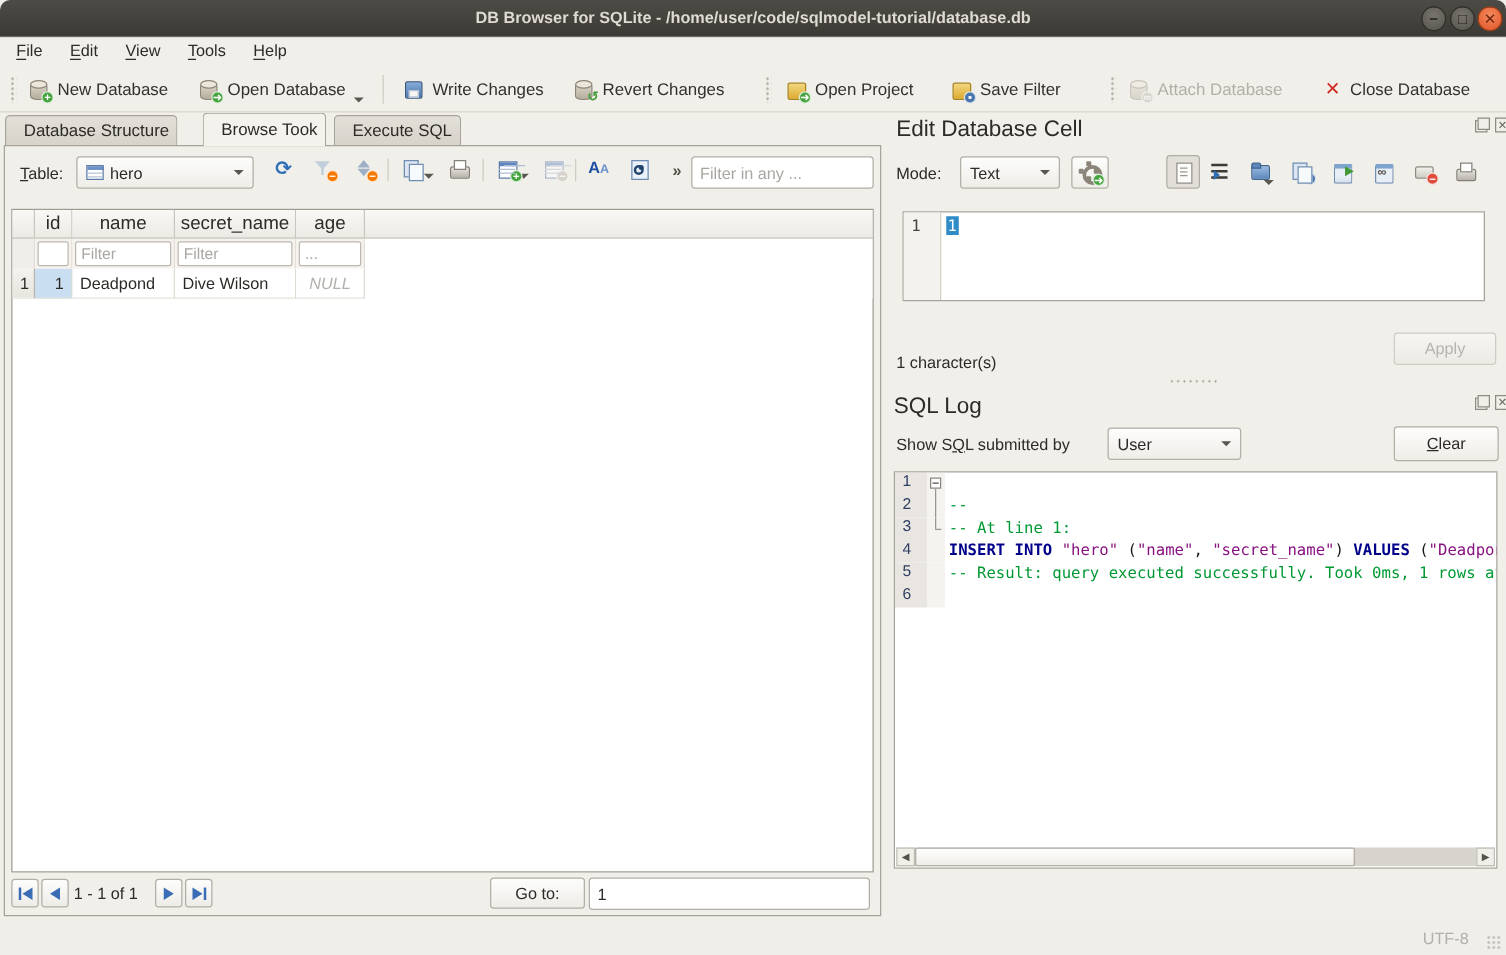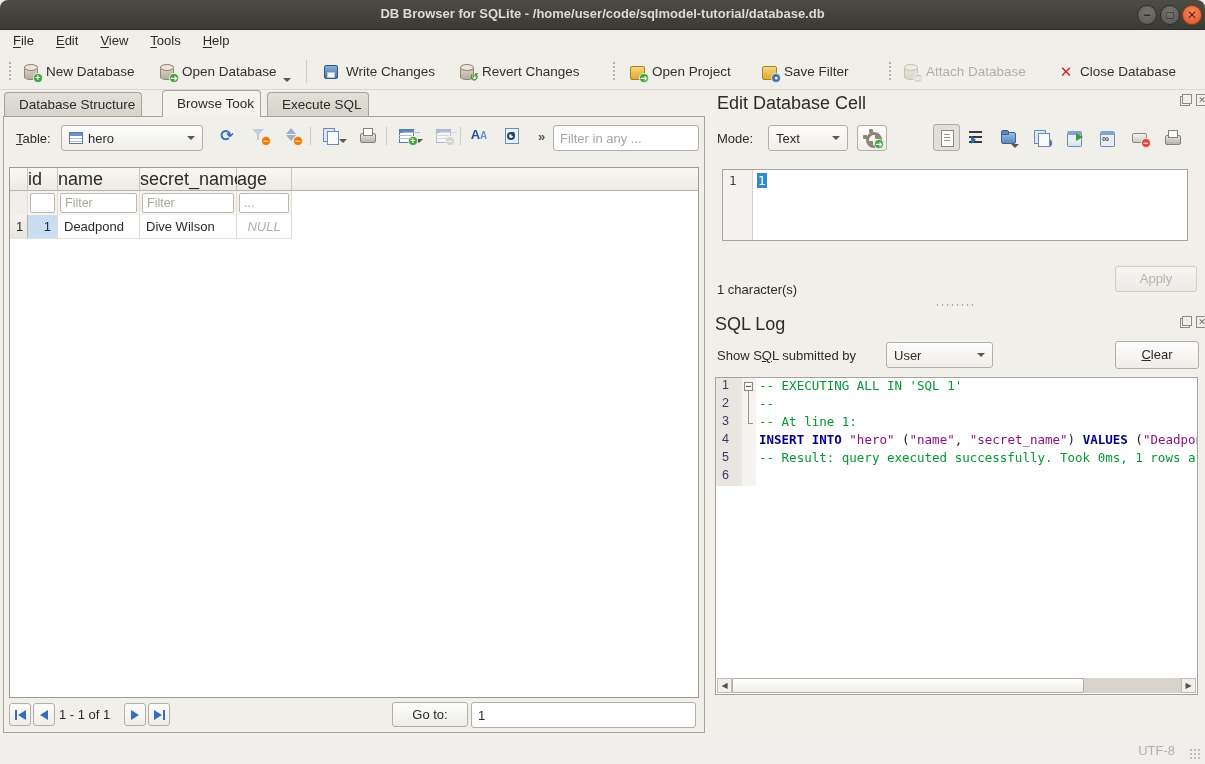--- a/index.html
+++ b/index.html
@@ -102,21 +102,21 @@
   .smalltable { width:14px; height:12px; background:linear-gradient(#6d94c6,#6d94c6) 0 0/14px 3px no-repeat,#fff; border:1px solid #5c7aa6; position:relative; flex:none; }
   .smalltable::after { content:""; position:absolute; left:0; top:5px; width:100%; height:1px; background:#b4c3d8; box-shadow:0 3px 0 #b4c3d8; }
   .ibtn { position:absolute; top:5px; width:26px; height:26px; display:flex; align-items:center; justify-content:center; border-radius:3px; }
   .textinput { border:1px solid #b3afa7; border-radius:3px; background:#fff; height:26px; padding:12px 6px; font:13px "Liberation Sans",sans-serif; color:#2d2b28; width:100%; }
   .textinput::placeholder { color:#a9a6a0; }
 
   
   .grid { position:absolute; left:5px; top:50px; width:690px; height:531px; background:#fff; border:1px solid #a09b92; }
   .grow { display:flex; }
   .hcell { background:linear-gradient(#f9f8f6,#eceae4); border-right:1px solid #c9c5bd; border-bottom:1px solid #b9b5ad;
-    height:23px; line-height:22px; font-size:18px; }
+    height:23px; text-align:center; line-height:22px; font-size:15px; }
   .fcell { background:#f6f2ee; border-right:1px solid #e3ded7; height:24px; padding:2px; }
   .fcell .finput { width:100%; height:20px; border:1px solid #bdb9b1; border-radius:2px; background:#fff; font:12.5px "Liberation Sans",sans-serif; padding:0 4px; }
   .fcell .finput::placeholder { color:#aaa7a1; }
   .dcell { height:24px; line-height:23px; border-right:1px solid #dedbd4; border-bottom:1px solid #e6e3dc; padding:0 6px; background:#fff; }
   .rownum { background:linear-gradient(#f4f2ee,#e8e5df); border-right:1px solid #b9b5ad; text-align:center; }
   .c0{width:18px;} .c1{width:30px;} .c2{width:82px;} .c3{width:97px;} .c4{width:55px;} .cfill{flex:1; border-right:none;}
   .sel { background:#cadef2 !important; }
   .nullval { color:#b3b0ab; font-style:italic; text-align:center; }
 
   
@@ -393,21 +393,21 @@
 
   <div class="abs" style="left:10px; top:258px;"><span>Show S</span><u>Q</u><span>L submitted by</span></div>
   <div class="combo abs" style="left:179px; top:252px; width:107px;">
     <span>User</span>
     <span class="arr"></span>
   </div>
   <div class="btn abs" style="left:408px; top:251px; width:84px; height:28px; line-height:26px;"><u>C</u><span>lear</span></div>
 
   <div class="logframe" style="left:8px; top:287px; width:483px; height:318px;">
     <div>
-        <div class="log-line"><span class="log-num">1</span><span class="log-fold fold-start"><span class="fold-box"></span></span><span class="log-text"><span class="tok-comment">-- EXECUTING ALL IN 'SQL 1'</span></span></div>
+        <div class="log-line"><span class="log-num">1</span><span class="log-fold fold-start"><span class="fold-box"></span></span></div>
         <div class="log-line"><span class="log-num">2</span><span class="log-fold fold-mid"></span><span class="log-text"><span class="tok-comment">--</span></span></div>
         <div class="log-line"><span class="log-num">3</span><span class="log-fold fold-end"></span><span class="log-text"><span class="tok-comment">-- At line 1:</span></span></div>
         <div class="log-line"><span class="log-num">4</span><span class="log-fold"></span><span class="log-text"><span class="tok-keyword">INSERT INTO</span><span class="tok-plain"> </span><span class="tok-string">"hero"</span><span class="tok-plain"> (</span><span class="tok-string">"name"</span><span class="tok-plain">, </span><span class="tok-string">"secret_name"</span><span class="tok-plain">) </span><span class="tok-keyword">VALUES</span><span class="tok-plain"> (</span><span class="tok-string">"Deadpond</span></span></div>
         <div class="log-line"><span class="log-num">5</span><span class="log-fold"></span><span class="log-text"><span class="tok-comment">-- Result: query executed successfully. Took 0ms, 1 rows aff</span></span></div>
         <div class="log-line"><span class="log-num">6</span><span class="log-fold"></span><span class="log-text"></span></div>
       </div>
     <div class="hscroll">
       <div class="hs-arrow">◀</div>
       <div class="hs-thumb"></div>
       <div style="flex:1;"></div>

